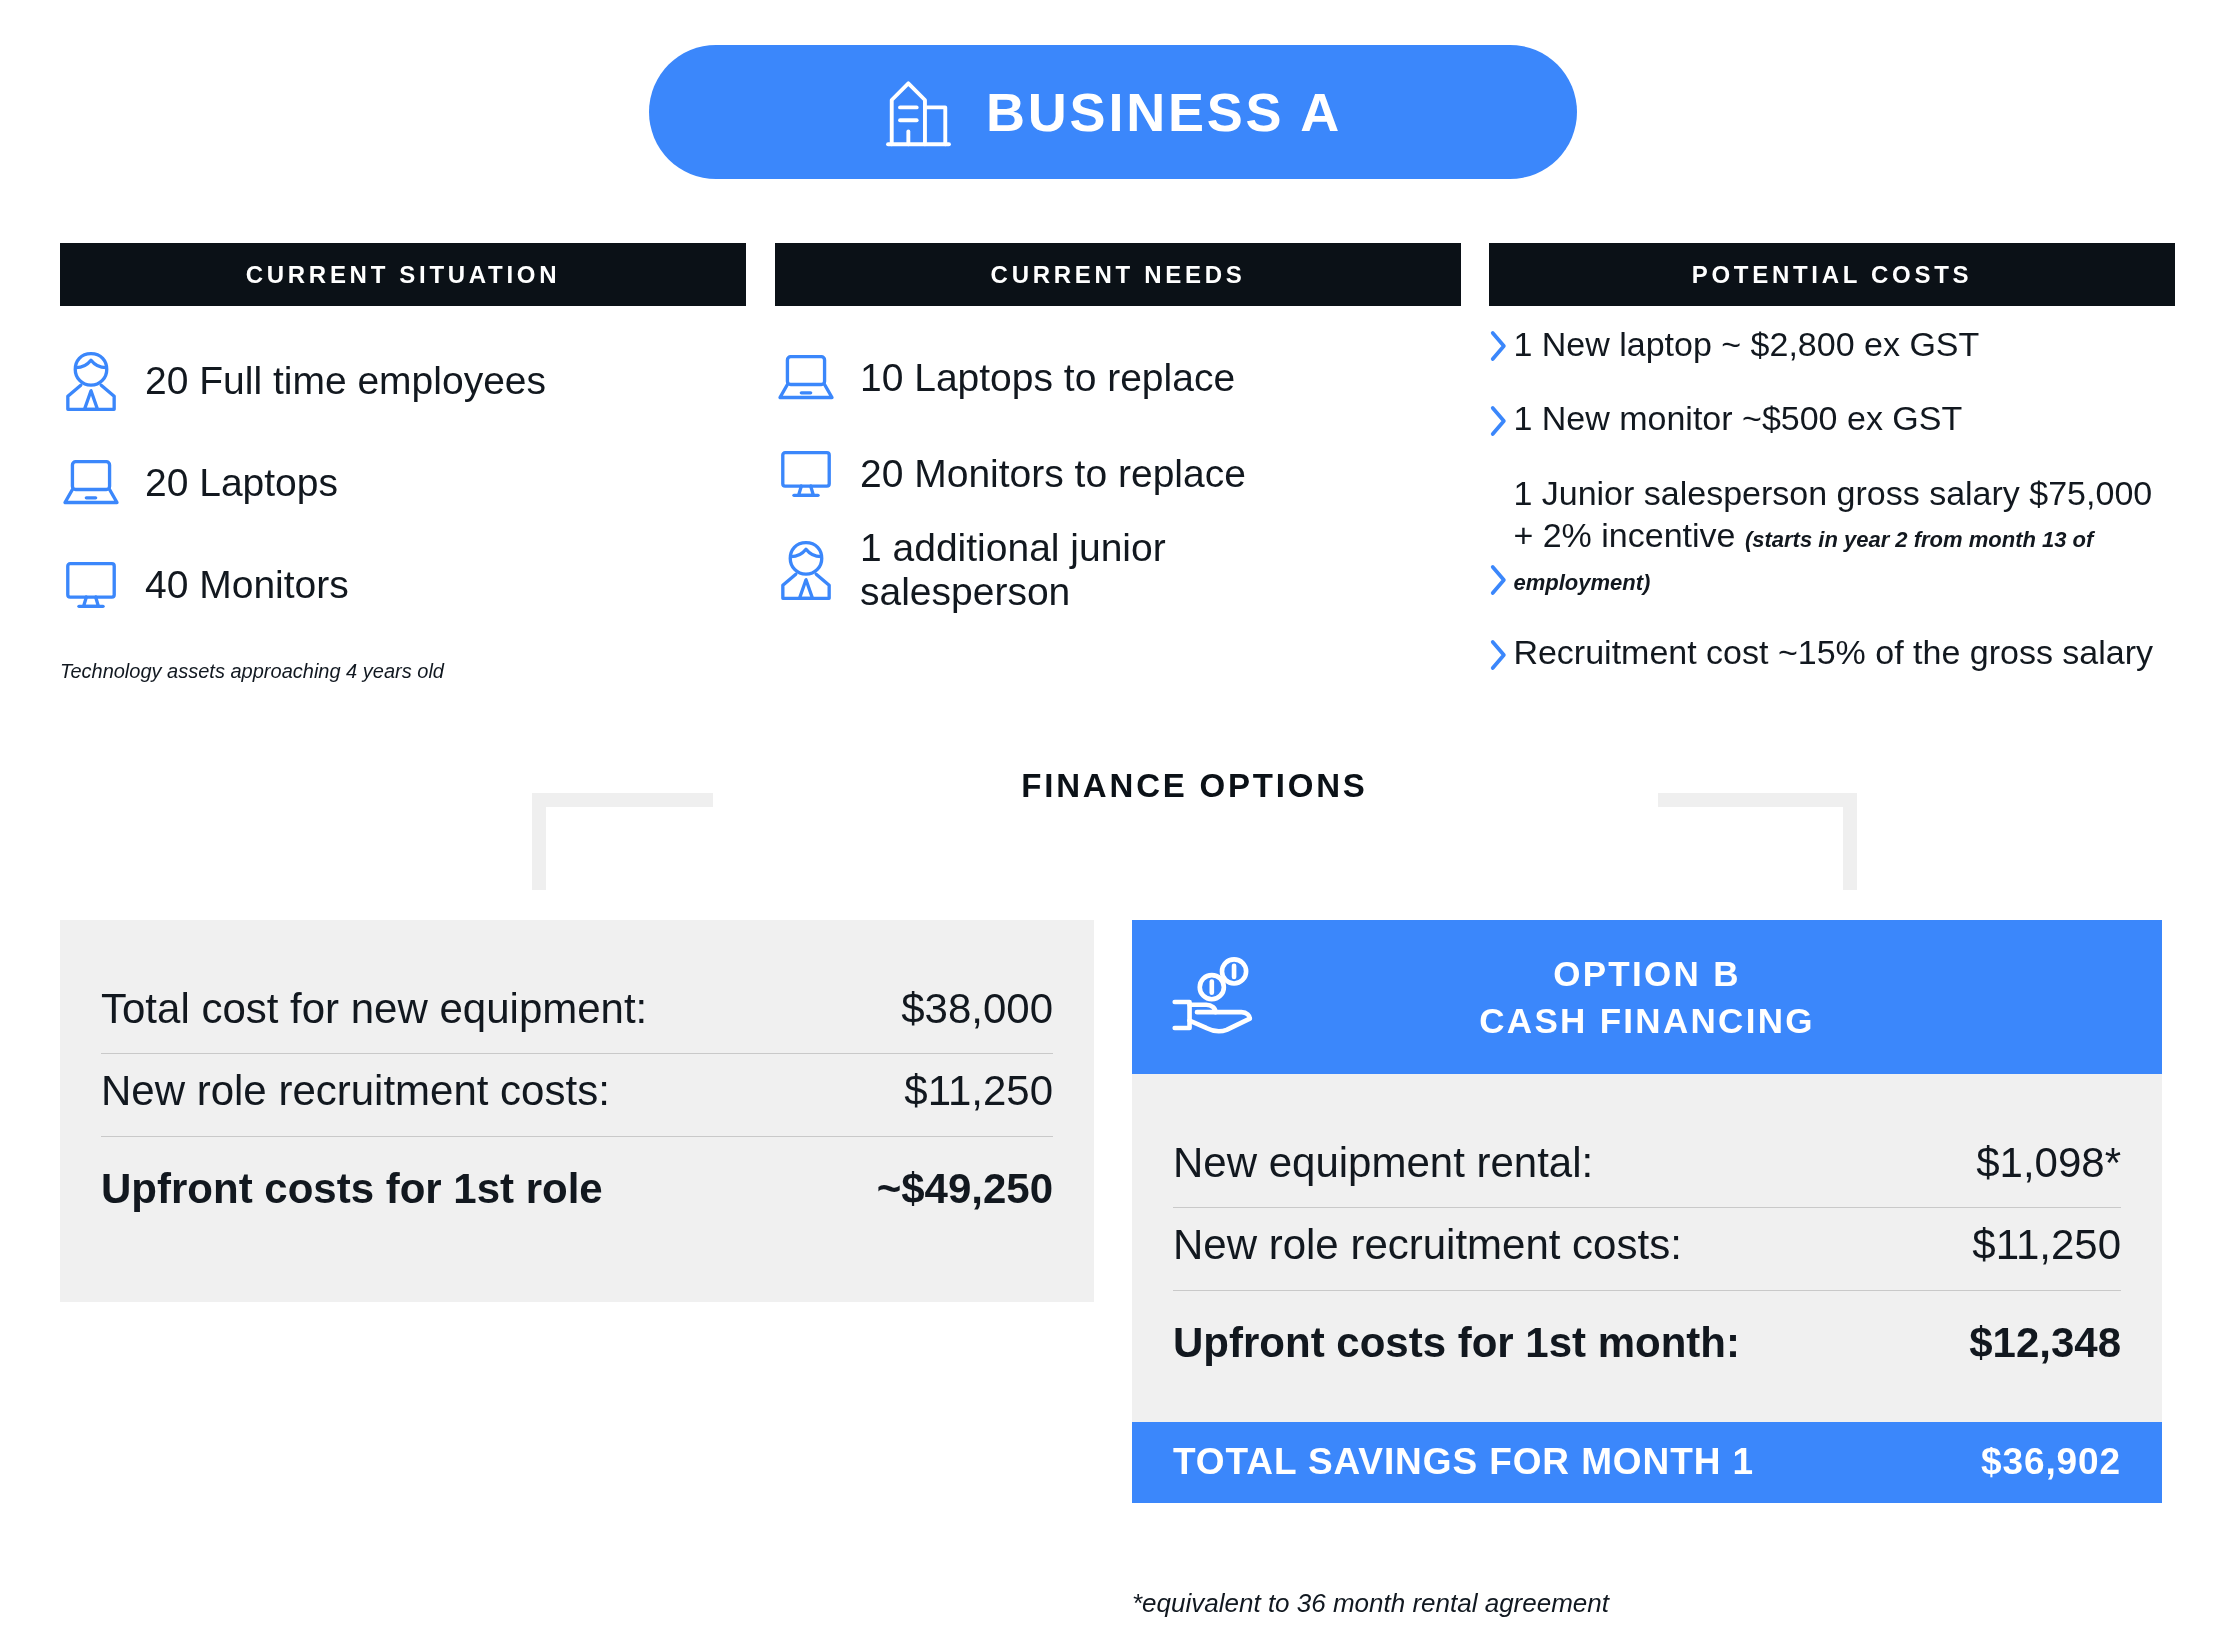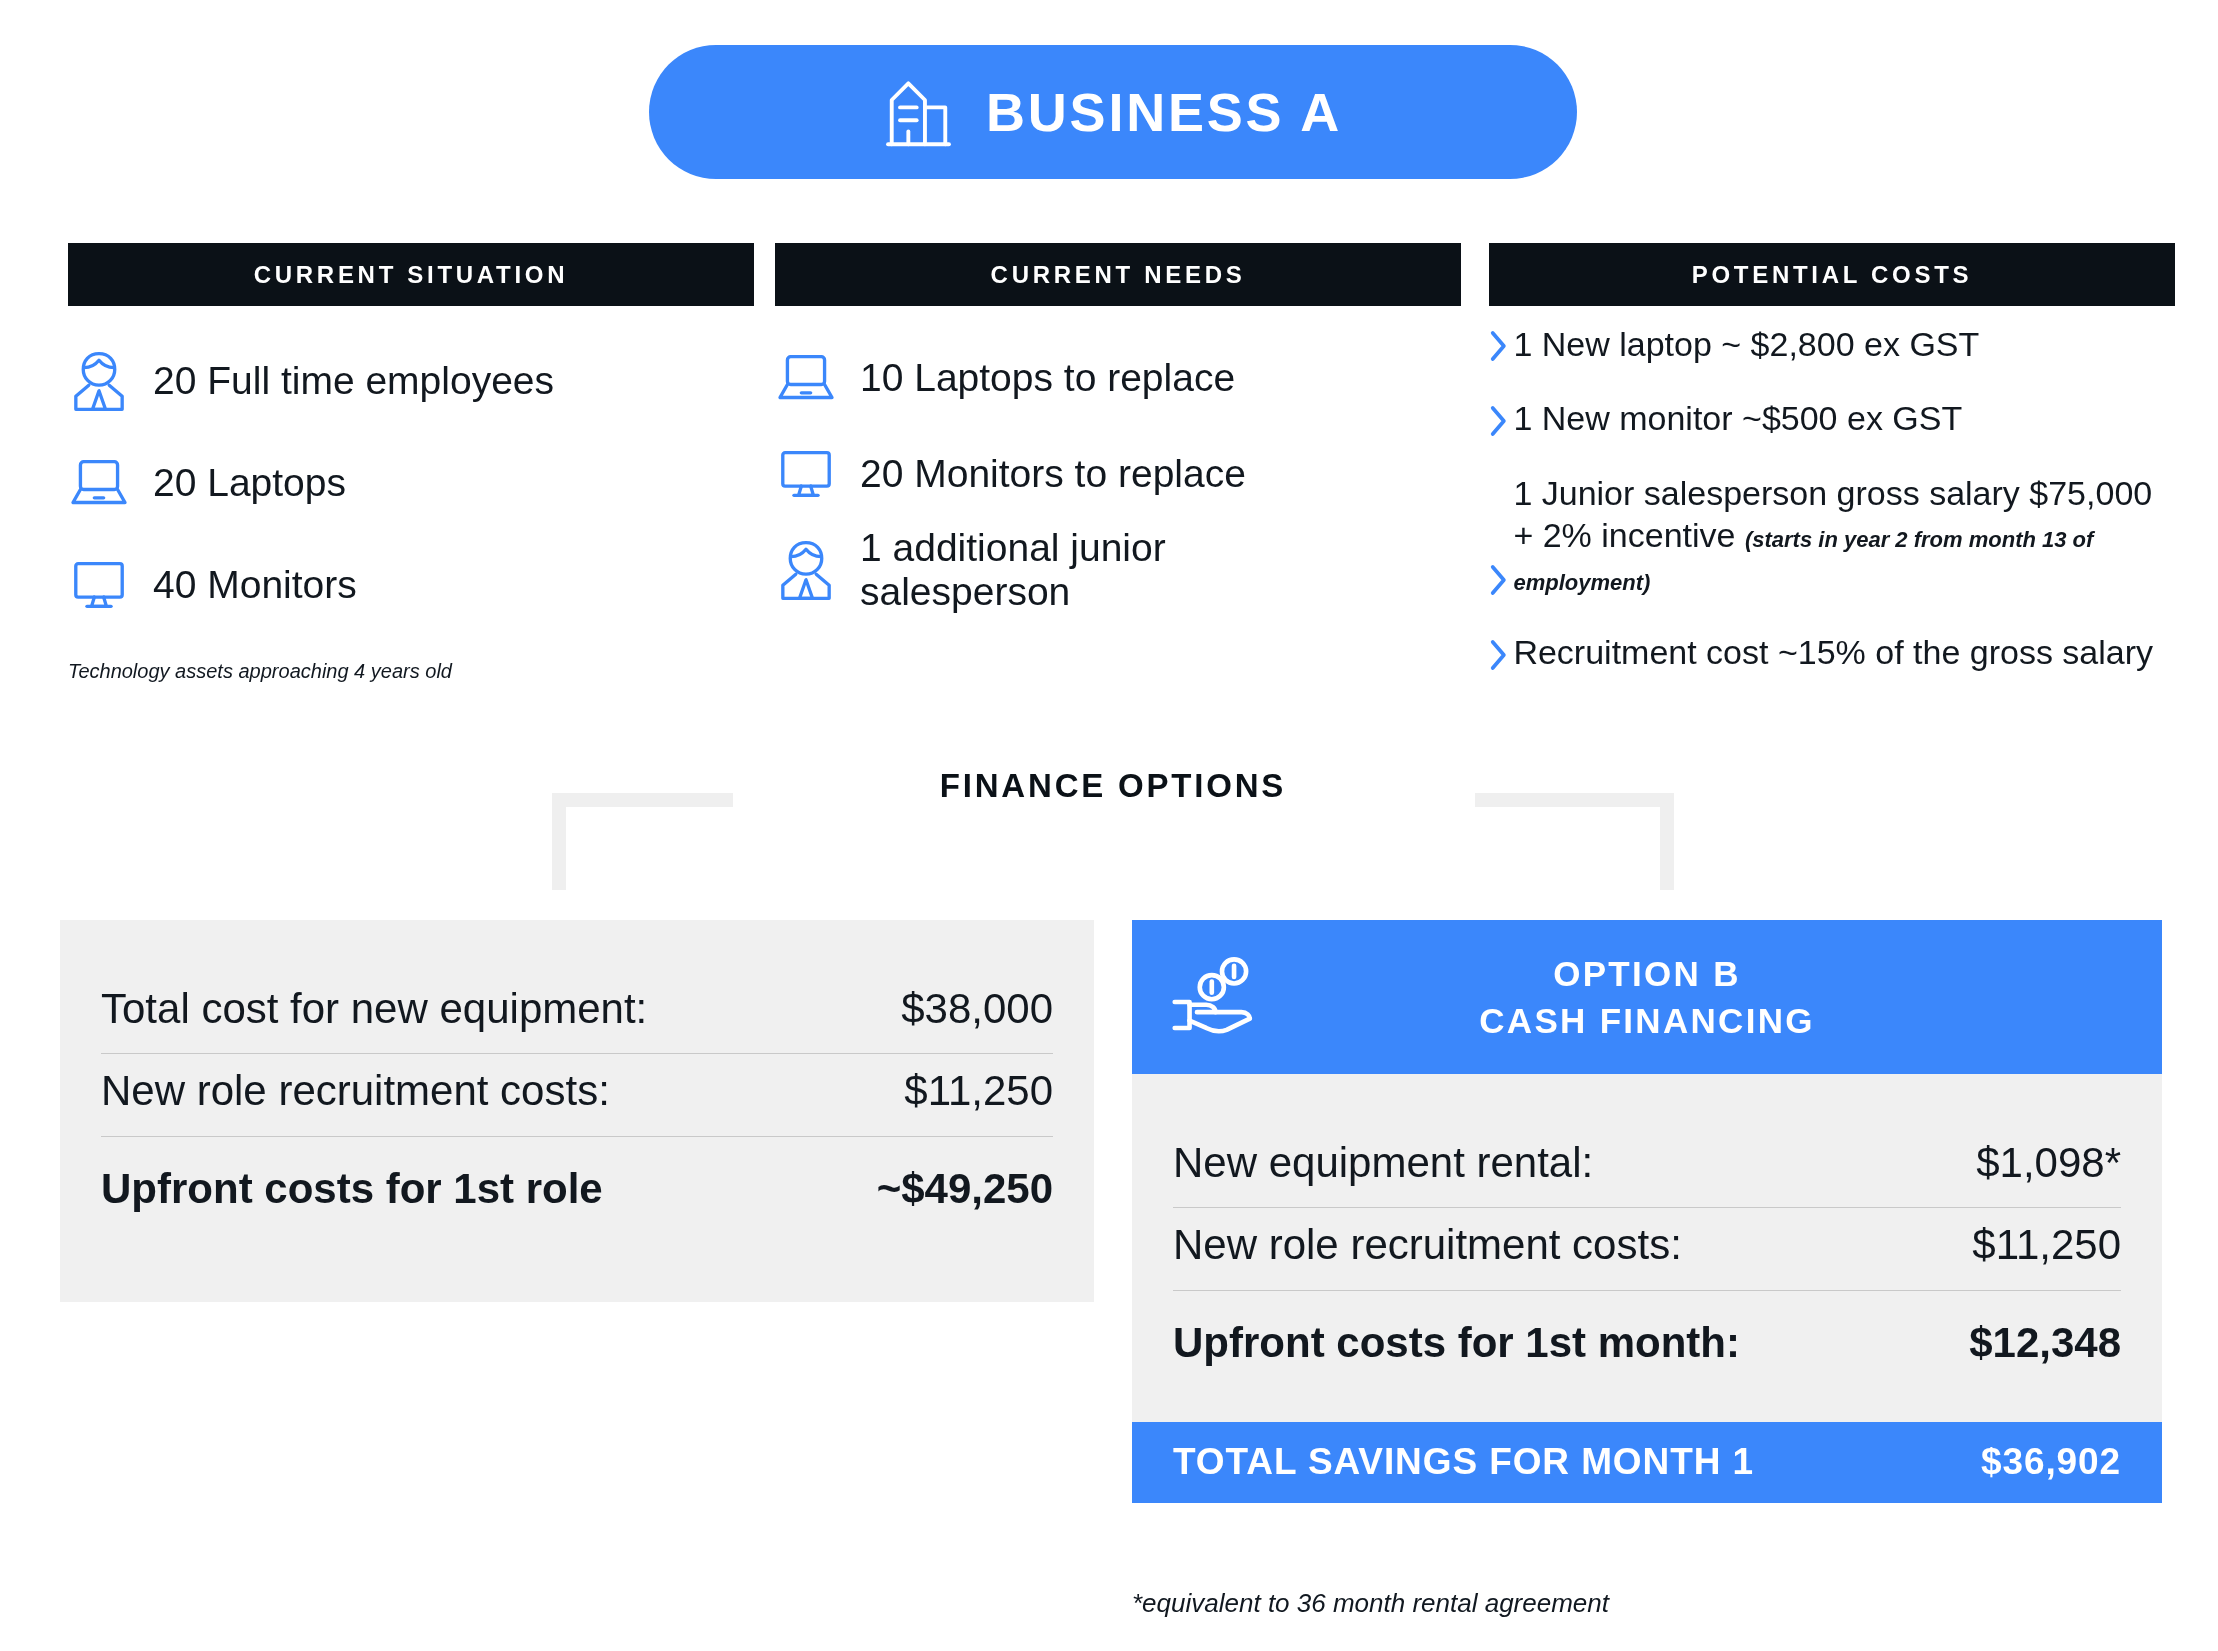--- a/index.html
+++ b/index.html
@@ -43,21 +43,21 @@
     white-space: nowrap;
   }
   .title-icon { width: 69px; height: 72px; display:block; }
 
   
   .col {
     position: absolute;
     top: 243px;
     width: 686px;
   }
-  .col-1 { left: 68px; }
+  .col-1 { left: 60px; }
   .col-2 { left: 775px; }
   .col-3 { left: 1489px; }
 
   .col-head {
     height: 63px;
     background: #0b1117;
     color: #ffffff;
     display: flex;
     align-items: center;
     justify-content: center;
@@ -109,23 +109,23 @@
   }
   .bullet .small-note {
     font-size: 22px;
     font-style: italic;
     font-weight: 600;
   }
 
   
   .divider-wrap {
     position: absolute;
-    left: 552px;
+    left: 532px;
     top: 793px;
-    width: 1122px;
+    width: 1325px;
     height: 97px;
   }
   .divider-wrap .bar-left,
   .divider-wrap .bar-right {
     position: absolute;
     top: 0;
     height: 14px;
     background: #efefef;
   }
   .divider-wrap .bar-left { left: 0; width: 181px; }

